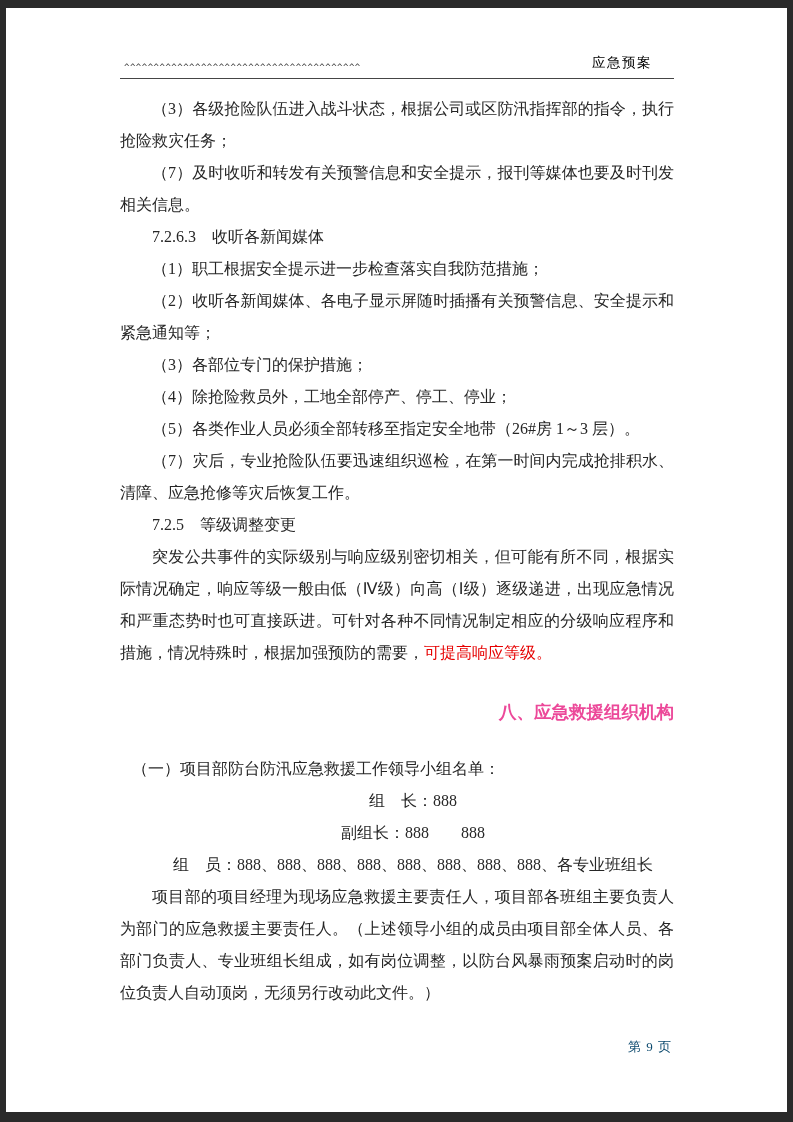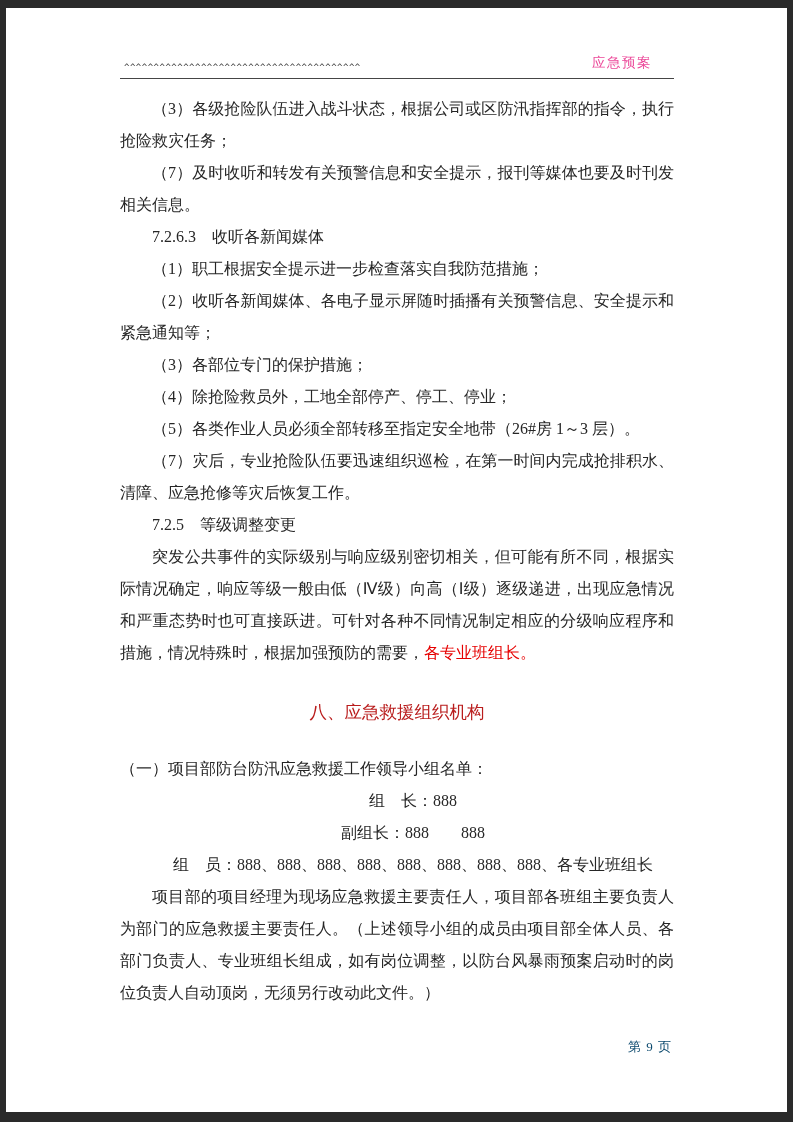--- a/index.html
+++ b/index.html
@@ -34,43 +34,43 @@
   .marks {
     font-family: "DejaVu Sans Mono", monospace;
     font-size: 9px;
     letter-spacing: 0.5px;
     color: #3a3a3a;
     white-space: nowrap;
   }
   .header-title {
     font-size: 13.5px;
     letter-spacing: 1.5px;
-    color: #ec4899;
+    color: #000000;
     margin-right: 18px;
     white-space: nowrap;
   }
   .doc-body {
     padding-top: 14px;
     font-size: 16px;
     line-height: 32px;
     color: #262626;
     text-align: justify;
   }
   .para { text-indent: 2em; }
-  .para.no-indent { text-indent: 0; }
+  .para.no-indent { text-indent: 0; margin-left: 12px; }
   .red { color: #e60000; }
   .section-heading {
     font-family: "Liberation Sans", sans-serif;
-    font-weight: normal;
+    font-weight: bold;
     font-size: 17.5px;
     line-height: 34px;
-    color: #b91c1c;
+    color: #ec4899;
     text-indent: 0;
     margin: 26px 0 24px 0;
-    text-align: center;
+    text-align: right;
   }
   .roster-line { text-indent: 2em; text-align: center; }
   .doc-footer {
     position: absolute;
     right: 115px;
     bottom: 56px;
     font-size: 13px;
     color: #0c4a6e;
     letter-spacing: 1px;
   }
@@ -91,21 +91,21 @@
       <p class="para">（7）及时收听和转发有关预警信息和安全提示，报刊等媒体也要及时刊发相关信息。</p>
       <p class="para">7.2.6.3　收听各新闻媒体</p>
       <p class="para">（1）职工根据安全提示进一步检查落实自我防范措施；</p>
       <p class="para">（2）收听各新闻媒体、各电子显示屏随时插播有关预警信息、安全提示和紧急通知等；</p>
       <p class="para">（3）各部位专门的保护措施；</p>
       <p class="para">（4）除抢险救员外，工地全部停产、停工、停业；</p>
       <p class="para">（5）各类作业人员必须全部转移至指定安全地带（26#房 1～3 层）。</p>
       <p class="para">（7）灾后，专业抢险队伍要迅速组织巡检，在第一时间内完成抢排积水、清障、应急抢修等灾后恢复工作。</p>
       <p class="para">7.2.5　等级调整变更</p>
 
-      <p class="para"><span>突发公共事件的实际级别与响应级别密切相关，但可能有所不同，根据实际情况确定，响应等级一般由低（Ⅳ级）向高（Ⅰ级）逐级递进，出现应急情况和严重态势时也可直接跃进。可针对各种不同情况制定相应的分级响应程序和措施，情况特殊时，根据加强预防的需要，</span><span class="red">各专业班组长。</span></p>
+      <p class="para"><span>突发公共事件的实际级别与响应级别密切相关，但可能有所不同，根据实际情况确定，响应等级一般由低（Ⅳ级）向高（Ⅰ级）逐级递进，出现应急情况和严重态势时也可直接跃进。可针对各种不同情况制定相应的分级响应程序和措施，情况特殊时，根据加强预防的需要，</span><span class="red">可提高响应等级。</span></p>
 
       <p class="section-heading">八、应急救援组织机构</p>
 
       <p class="para no-indent">（一）项目部防台防汛应急救援工作领导小组名单：</p>
       <p class="roster-line">组　长：888</p>
       <p class="roster-line">副组长：888　　888</p>
       <p class="roster-line">组　员：888、888、888、888、888、888、888、888、各专业班组长</p>
 
       <p class="para">项目部的项目经理为现场应急救援主要责任人，项目部各班组主要负责人为部门的应急救援主要责任人。（上述领导小组的成员由项目部全体人员、各部门负责人、专业班组长组成，如有岗位调整，以防台风暴雨预案启动时的岗位负责人自动顶岗，无须另行改动此文件。）</p>
     </div>

